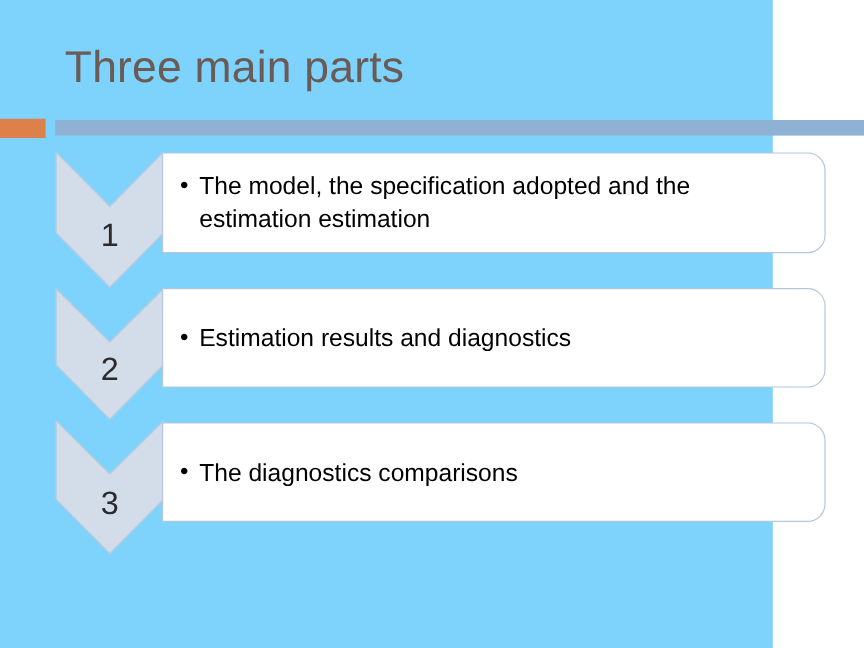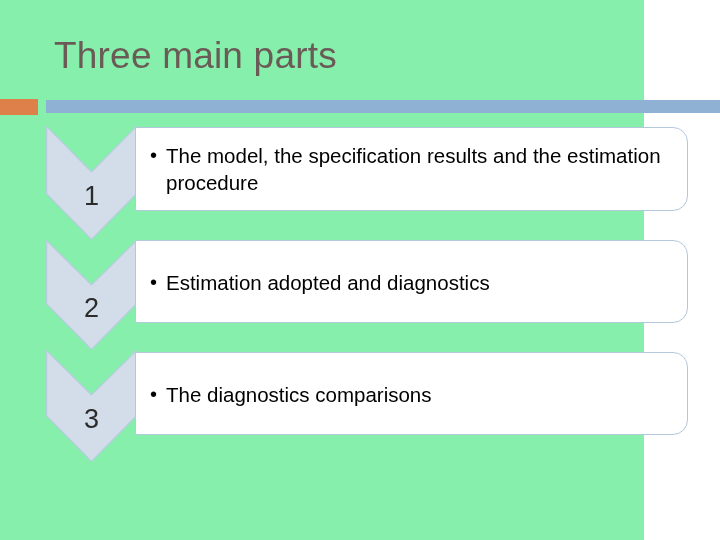--- a/index.html
+++ b/index.html
@@ -10,21 +10,21 @@
     width: 720px;
     height: 540px;
     background: #ffffff;
     font-family: "Liberation Sans", sans-serif;
     overflow: hidden;
   }
   #slide {
     position: relative;
     width: 644px;
     height: 540px;
-    background: #86efac;
+    background: #7dd3fc;
   }
 
   
   #slide-title {
     position: absolute;
     left: 54px;
     top: 34px;
     width: 620px;
     font-size: 37px;
     line-height: 44px;
@@ -143,36 +143,36 @@
   <div class="row row-1">
     <div class="chevron">
       <svg viewBox="0 0 91 114" preserveAspectRatio="none">
         <polygon points="0.7,0.7 45.5,46 90.3,0.7 90.3,68 45.5,113.3 0.7,68" fill="#d3dde9" stroke="#b8cce0" stroke-width="1.2"></polygon>
       </svg>
       <div class="chevron-num">1</div>
     </div>
     <div class="textbox">
       <div class="textbox-inner">
         <span class="bullet-dot">•</span>
-        <span class="bullet-text">The model, the specification results and the estimation procedure</span>
+        <span class="bullet-text">The model, the specification adopted and the estimation estimation</span>
       </div>
     </div>
   </div>
 
   <div class="row row-2">
     <div class="chevron">
       <svg viewBox="0 0 91 110" preserveAspectRatio="none">
         <polygon points="0.7,0.7 45.5,45 90.3,0.7 90.3,64 45.5,109.3 0.7,64" fill="#d3dde9" stroke="#b8cce0" stroke-width="1.2"></polygon>
       </svg>
       <div class="chevron-num">2</div>
     </div>
     <div class="textbox">
       <div class="textbox-inner">
         <span class="bullet-dot">•</span>
-        <span class="bullet-text">Estimation adopted and diagnostics</span>
+        <span class="bullet-text">Estimation results and diagnostics</span>
       </div>
     </div>
   </div>
 
   <div class="row row-3">
     <div class="chevron">
       <svg viewBox="0 0 91 112" preserveAspectRatio="none">
         <polygon points="0.7,0.7 45.5,45 90.3,0.7 90.3,66 45.5,111.3 0.7,66" fill="#d3dde9" stroke="#b8cce0" stroke-width="1.2"></polygon>
       </svg>
       <div class="chevron-num">3</div>

